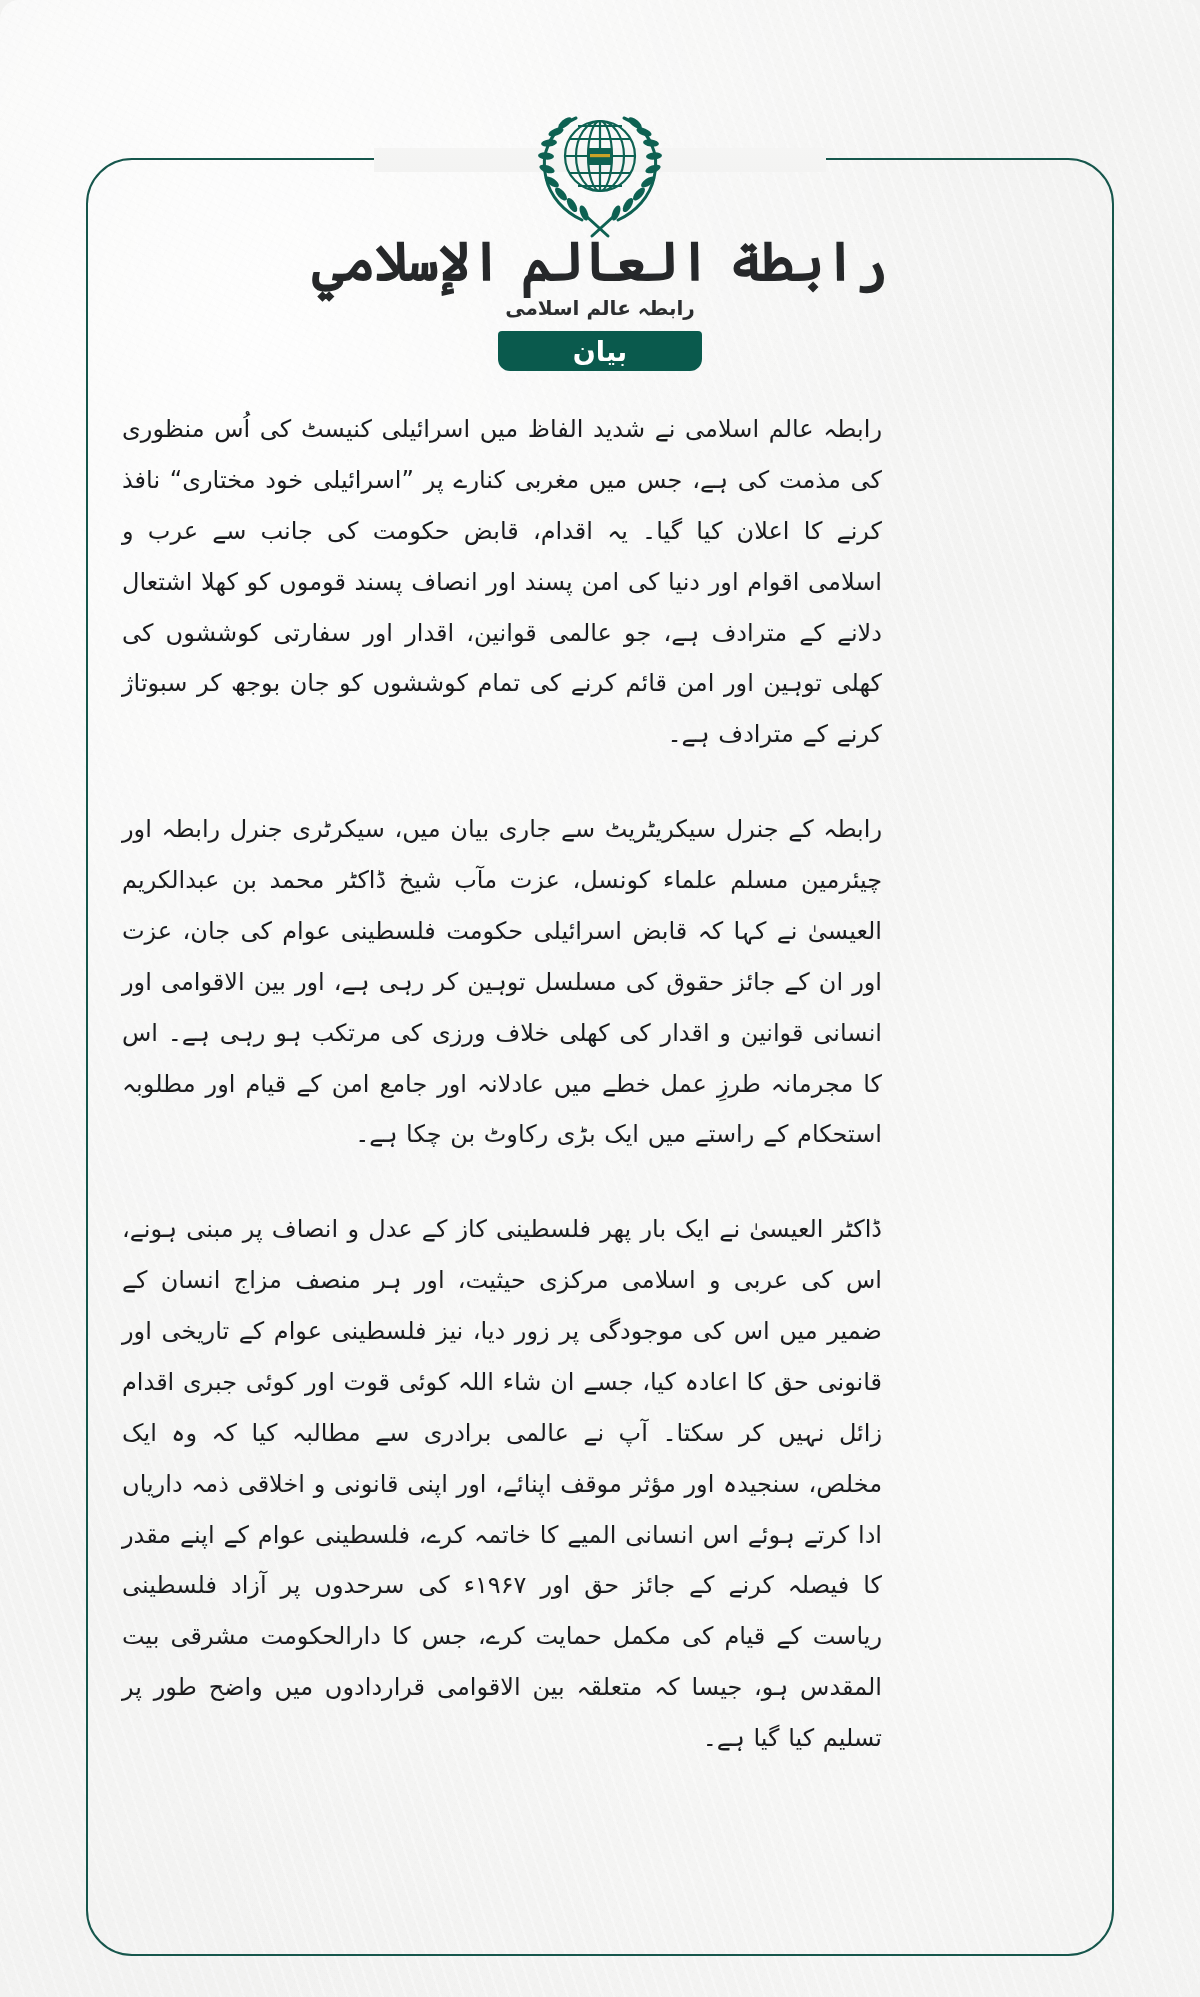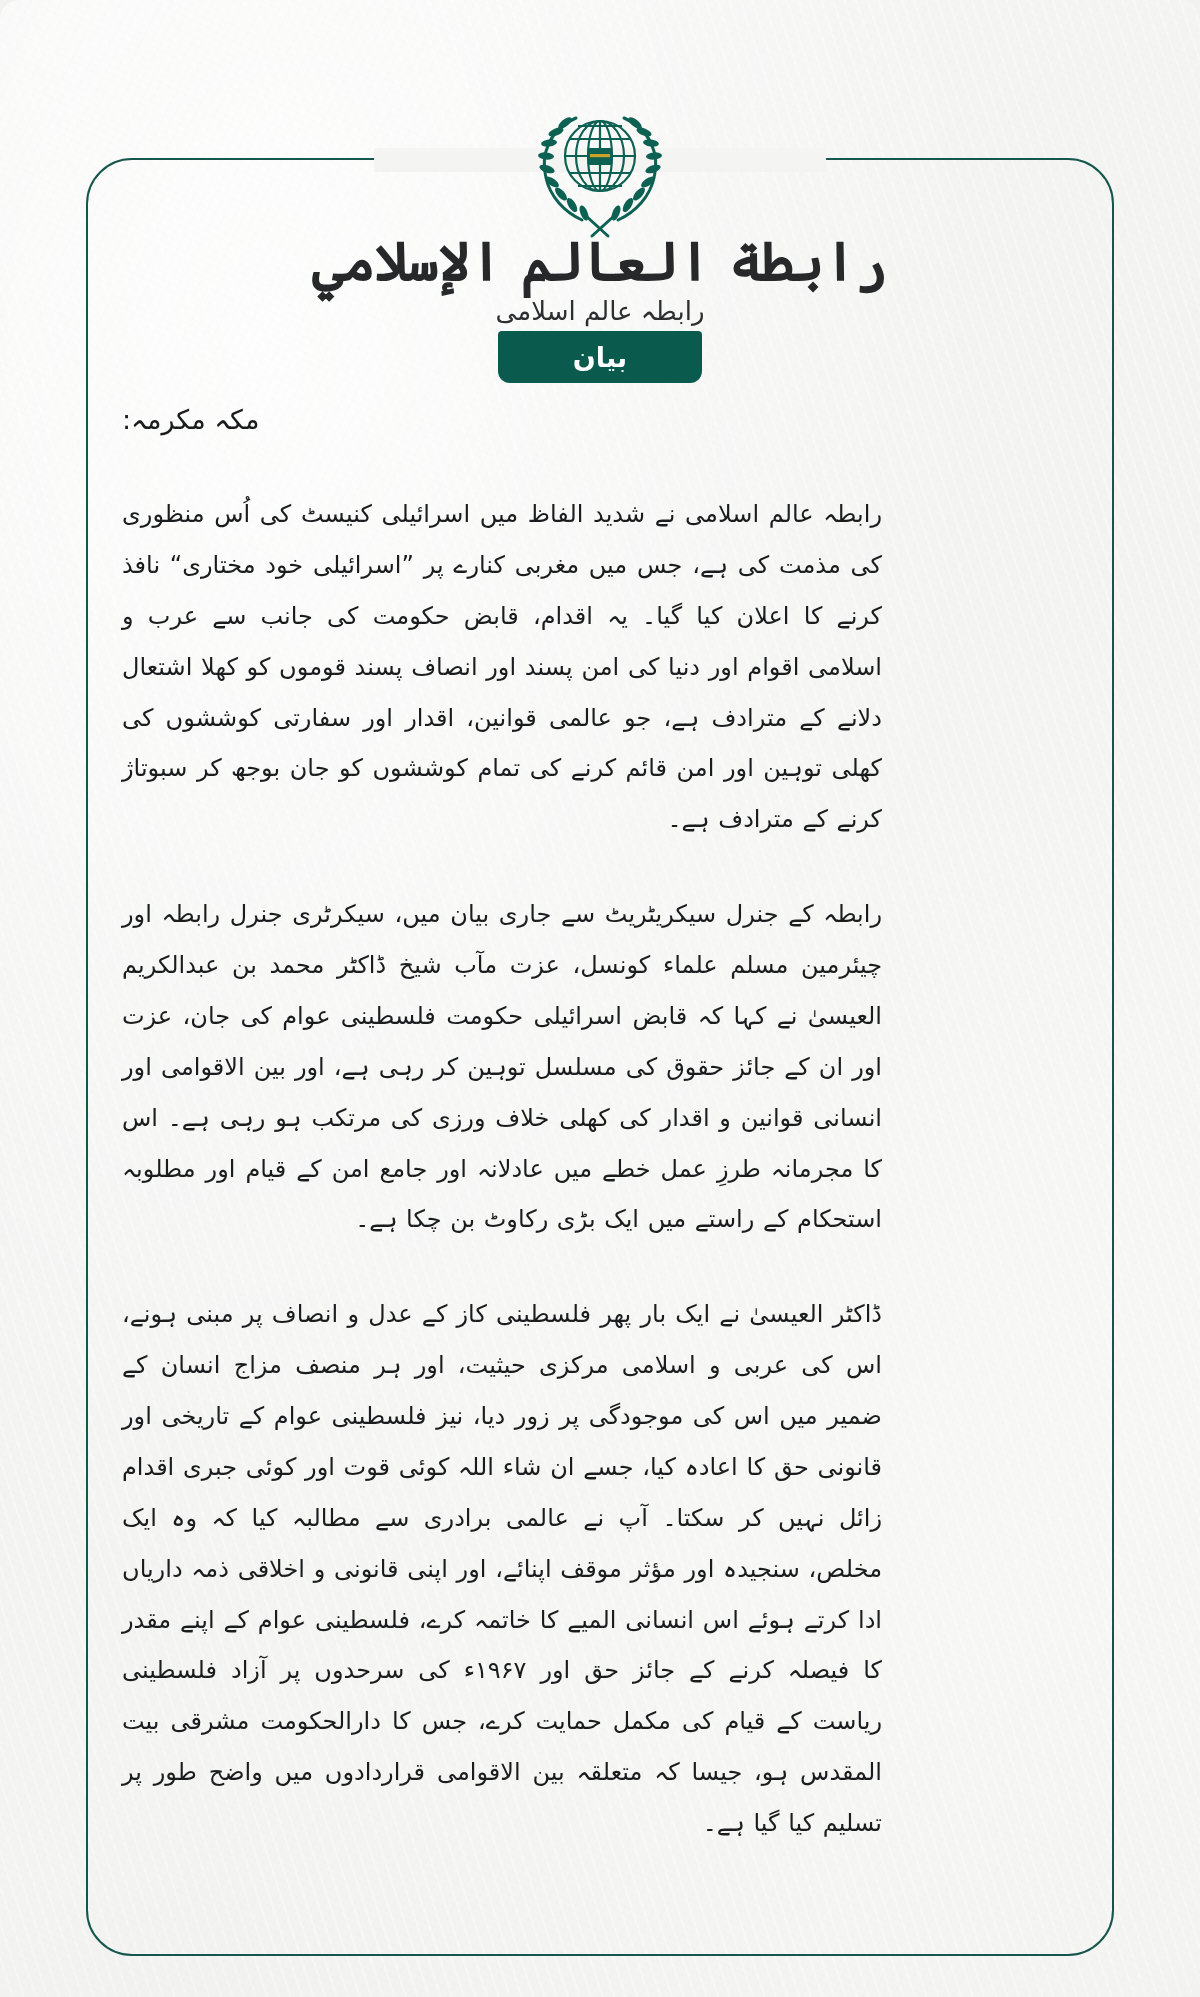--- a/index.html
+++ b/index.html
@@ -88,39 +88,40 @@
     direction: rtl;
   }
 
   .wordmark-ur {
     position: absolute;
     left: 0;
     right: 0;
     top: 296px;
     text-align: center;
     font-family: "DejaVu Sans", sans-serif;
-    font-size: 26px;
+    font-size: 20px;
     letter-spacing: 5px;
     color: #2c2e30;
     direction: rtl;
+    font-weight: bold;
   }
 
   
   .badge-wrap {
     position: absolute;
     left: 0;
     right: 0;
     top: 331px;
     display: flex;
     justify-content: center;
   }
 
   .badge {
     width: 204px;
-    height: 52px;
+    height: 40px;
     background: #0a5a4d;
     border-radius: 4px 4px 12px 12px;
     display: flex;
     align-items: center;
     justify-content: center;
     color: #ffffff;
     font-family: "DejaVu Sans", sans-serif;
     font-size: 27px;
     font-weight: 600;
     direction: rtl;
@@ -233,21 +234,20 @@
   <div class="wordmark-ar">رابطة العالم الإسلامي</div>
 
   <div class="wordmark-ur">رابطہ عالم اسلامی</div>
 
   <div class="badge-wrap">
     <div class="badge">بیان</div>
   </div>
 
   <div class="body-col">
 
-    <p class="dateline">مکہ مکرمہ:</p>
 
     <p class="para">رابطہ عالم اسلامی نے شدید الفاظ میں اسرائیلی کنیسٹ کی اُس منظوری کی مذمت کی ہے، جس میں مغربی کنارے پر ”اسرائیلی خود مختاری“ نافذ کرنے کا اعلان کیا گیا۔ یہ اقدام، قابض حکومت کی جانب سے عرب و اسلامی اقوام اور دنیا کی امن پسند اور انصاف پسند قوموں کو کھلا اشتعال دلانے کے مترادف ہے، جو عالمی قوانین، اقدار اور سفارتی کوششوں کی کھلی توہین اور امن قائم کرنے کی تمام کوششوں کو جان بوجھ کر سبوتاژ کرنے کے مترادف ہے۔</p>
 
     <p class="para">رابطہ کے جنرل سیکریٹریٹ سے جاری بیان میں، سیکرٹری جنرل رابطہ اور چیئرمین مسلم علماء کونسل، عزت مآب شیخ ڈاکٹر محمد بن عبدالکریم العیسیٰ نے کہا کہ قابض اسرائیلی حکومت فلسطینی عوام کی جان، عزت اور ان کے جائز حقوق کی مسلسل توہین کر رہی ہے، اور بین الاقوامی اور انسانی قوانین و اقدار کی کھلی خلاف ورزی کی مرتکب ہو رہی ہے۔ اس کا مجرمانہ طرزِ عمل خطے میں عادلانہ اور جامع امن کے قیام اور مطلوبہ استحکام کے راستے میں ایک بڑی رکاوٹ بن چکا ہے۔</p>
 
     <p class="para">ڈاکٹر العیسیٰ نے ایک بار پھر فلسطینی کاز کے عدل و انصاف پر مبنی ہونے، اس کی عربی و اسلامی مرکزی حیثیت، اور ہر منصف مزاج انسان کے ضمیر میں اس کی موجودگی پر زور دیا، نیز فلسطینی عوام کے تاریخی اور قانونی حق کا اعادہ کیا، جسے ان شاء اللہ کوئی قوت اور کوئی جبری اقدام زائل نہیں کر سکتا۔ آپ نے عالمی برادری سے مطالبہ کیا کہ وہ ایک مخلص، سنجیدہ اور مؤثر موقف اپنائے، اور اپنی قانونی و اخلاقی ذمہ داریاں ادا کرتے ہوئے اس انسانی المیے کا خاتمہ کرے، فلسطینی عوام کے اپنے مقدر کا فیصلہ کرنے کے جائز حق اور ۱۹۶۷ء کی سرحدوں پر آزاد فلسطینی ریاست کے قیام کی مکمل حمایت کرے، جس کا دارالحکومت مشرقی بیت المقدس ہو، جیسا کہ متعلقہ بین الاقوامی قراردادوں میں واضح طور پر تسلیم کیا گیا ہے۔</p>
 
   </div>
 
 </div>

